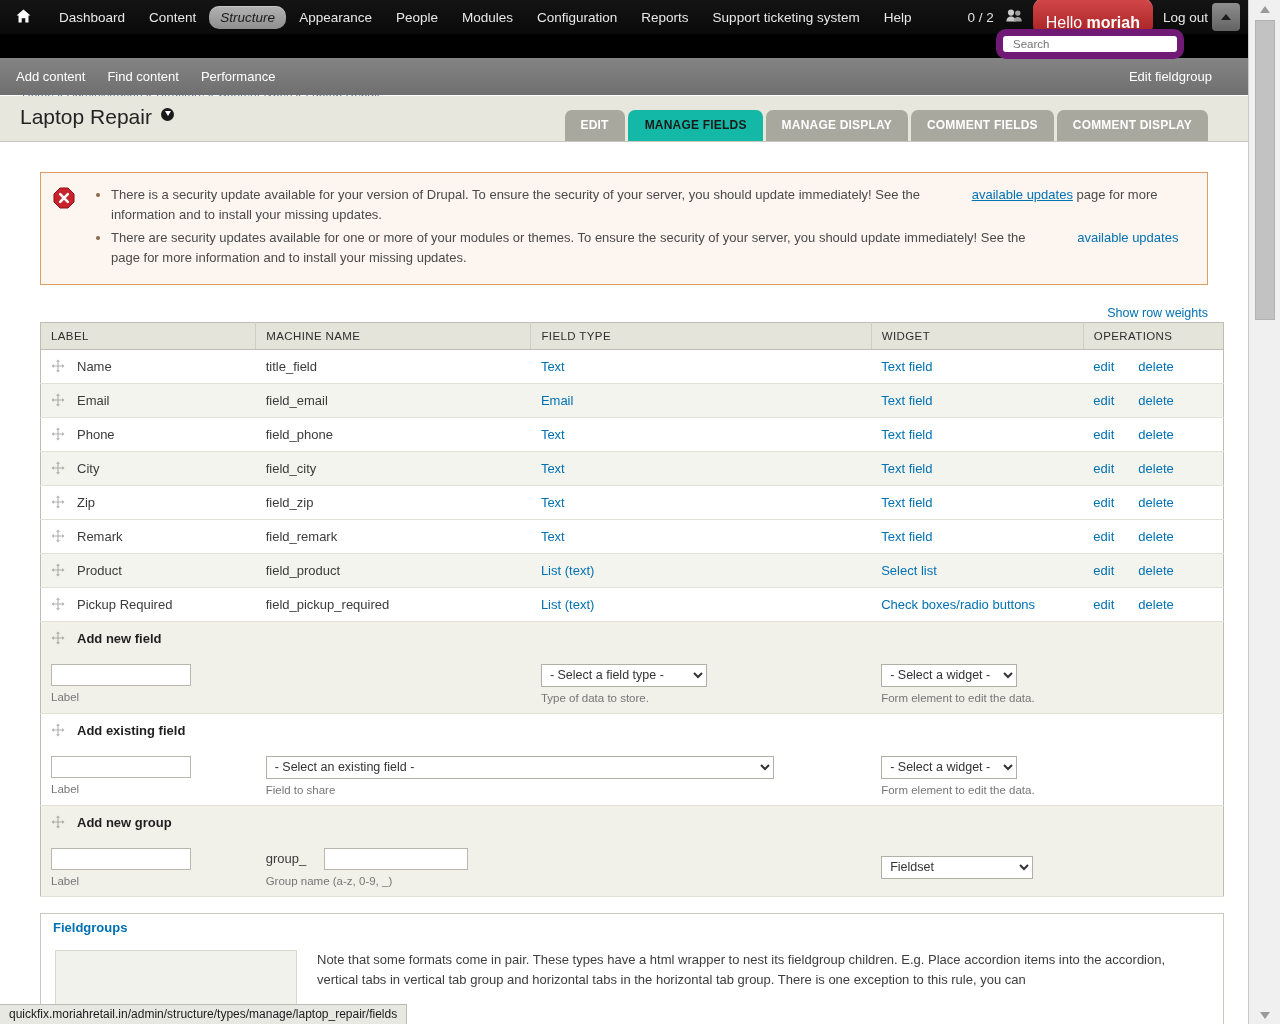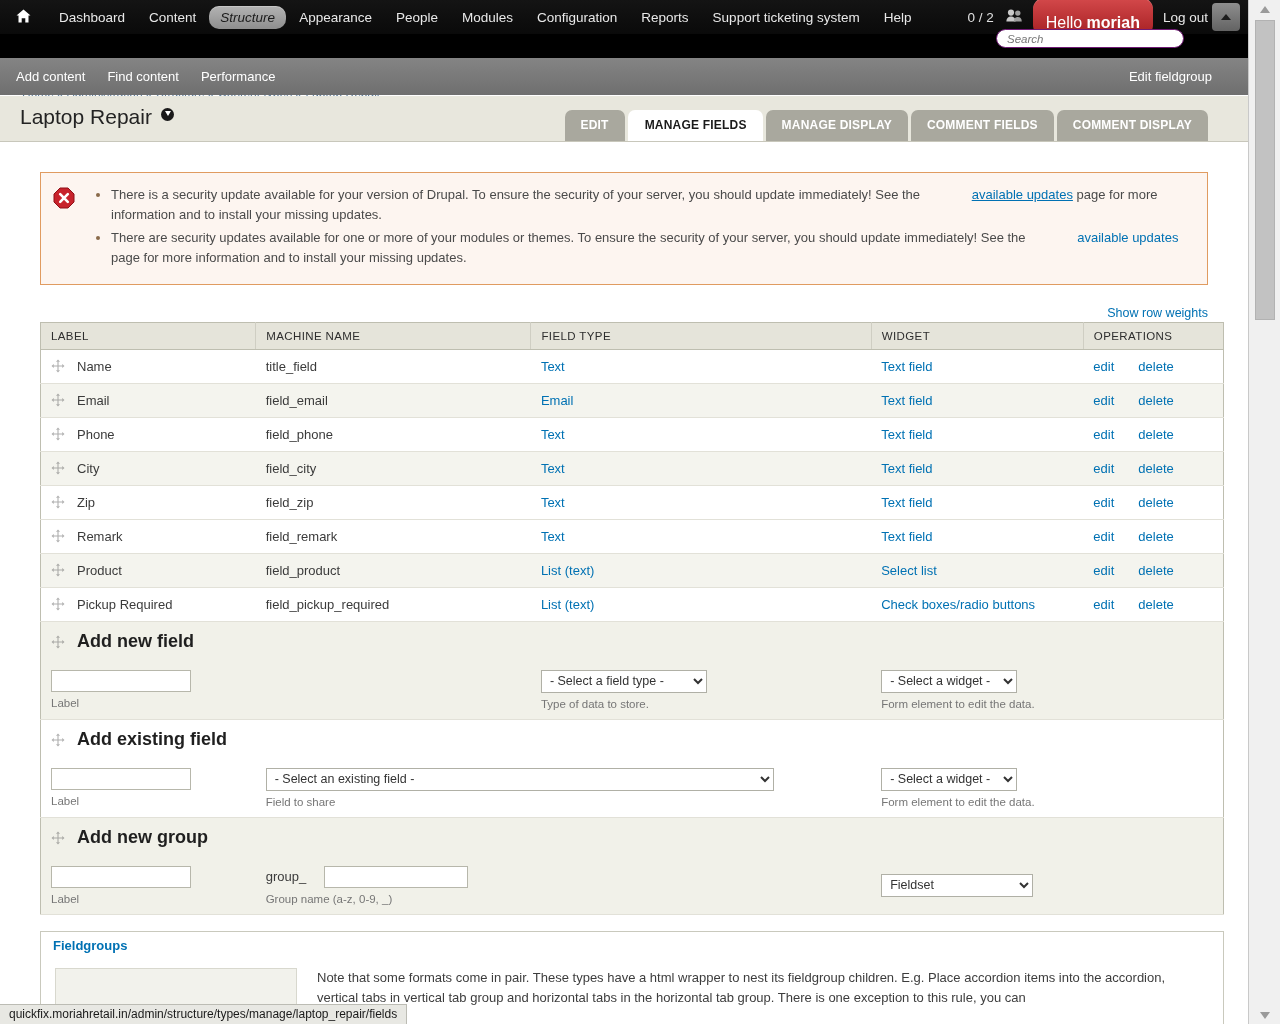--- a/index.html
+++ b/index.html
@@ -76,27 +76,26 @@
     width: 1248px; height: 24px;
     background: #000;
     overflow: hidden; z-index: 39;
   }
 
   
   #toolbar-search {
     position: absolute; right: 64px; top: 29px;
     width: 188px; height: 19px;
     border-radius: 10px;
-    border: 1px solid #701a75;
+    border: 7px solid #701a75;
     background: #fff;
     padding: 8px 10px;
     font-family: "Liberation Sans", sans-serif;
     font-size: 11.5px; color: #8d8d8d;
     z-index: 45;
-    font-style: italic;
   }
   
   #toolbar-toggle {
     position: absolute; right: 8px; top: 3px;
     width: 28px; height: 28px;
     background: linear-gradient(to bottom, #8e8e8e, #636363);
     border-radius: 4px;
     z-index: 46;
     display: flex; align-items: center; justify-content: center;
   }
@@ -165,21 +164,21 @@
     display: block;
     padding: 8px 16px 9px;
     border-radius: 7px 7px 0 0;
     background: #a9a89e;
     color: #ffffff;
     font-size: 12px; font-weight: bold;
     letter-spacing: .2px;
     white-space: nowrap;
   }
   .tab.active {
-    background: #ffffff;
+    background: #14b8a6;
     color: #1a1a1a;
     padding-left: 17px;
   }
 
   
   #main {
     position: absolute; left: 0; top: 142px;
     width: 1248px;
     padding: 0 20px;
   }
@@ -250,21 +249,21 @@
     display: inline-block;
     width: 14px; height: 14px;
     vertical-align: -2px;
     margin-right: 12px;
     opacity: .55;
   }
   .ops-links a { margin-right: 24px; }
   .ops-links a:last-child { margin-right: 0; }
 
   
-  .region-title { font-weight: bold; color: #1f1f1f; font-size: 18px; }
+  .region-title { font-weight: bold; color: #1f1f1f; font-size: 13px; }
   .region-row td { border-bottom: none !important; padding-bottom: 4px; }
   .region-row2 td { border-bottom: 1px solid #e2e1d8; padding-top: 0; padding-bottom: 12px; }
   .text-input {
     width: 140px; height: 22px;
     border: 1px solid #b7b7ab;
     background: #fff;
     font-family: "Liberation Sans", sans-serif;
     font-size: 13px;
     padding: 0 5px;
     color: #222;

